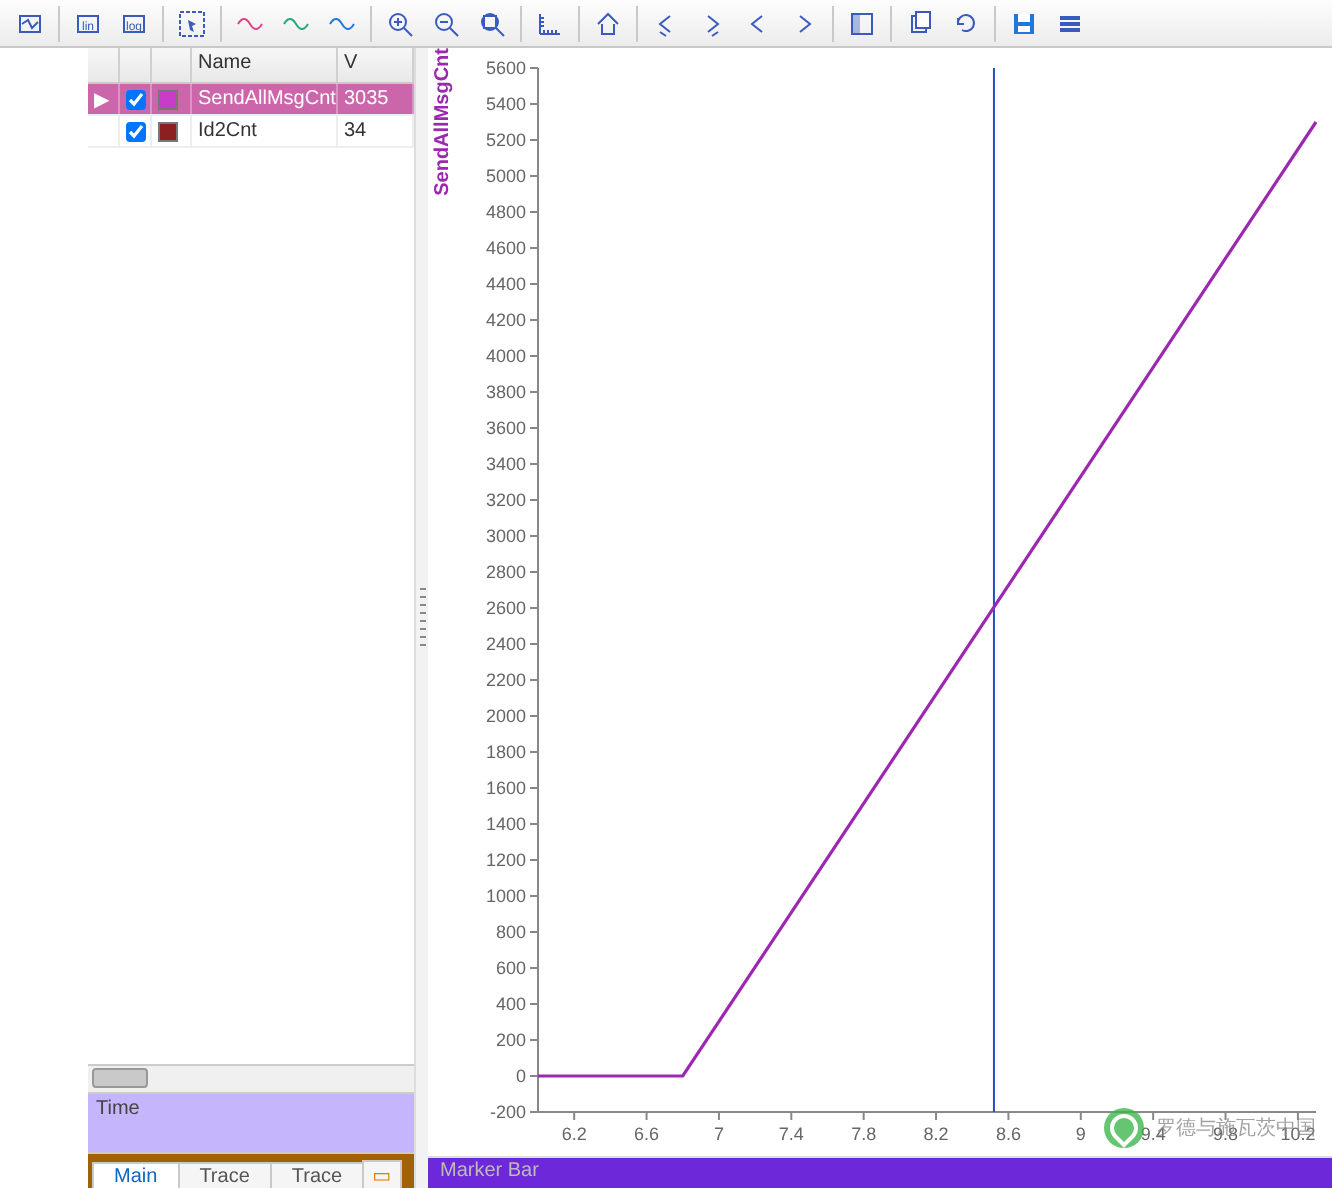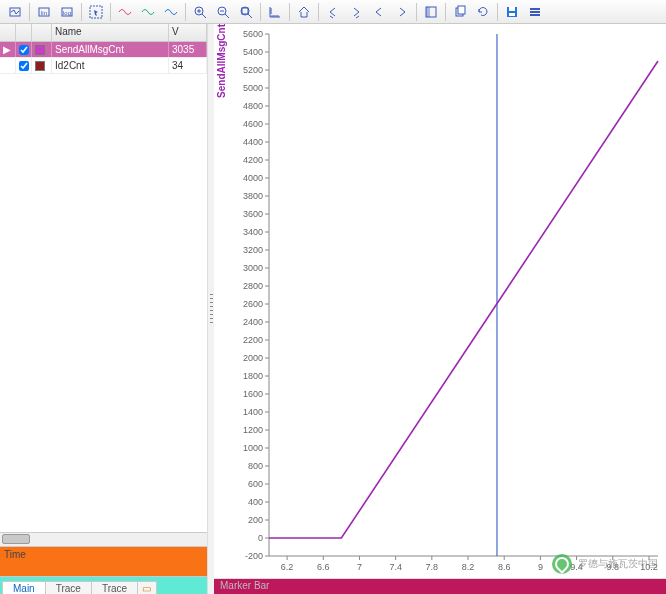--- a/index.html
+++ b/index.html
@@ -39,20 +39,21 @@
   .main {
     flex: 1;
     display: flex;
     min-height: 0;
   }
   .left {
     width: 208px;
     display: flex;
     flex-direction: column;
     border-right: 1px solid #ddd;
+    padding-left: 44px;
   }
   .signal-table {
     flex: none;
   }
   .sig-head {
     display: grid;
     grid-template-columns: 16px 16px 20px 1fr 38px;
     background: linear-gradient(#f7f7f7,#e8e8e8);
     border-bottom: 1px solid #c9c9c9;
     height: 18px;
@@ -73,27 +74,27 @@
   .sig-row.sel > div { border-right-color: rgba(255,255,255,0.3);}
   .color-swatch { width:10px; height:10px; border:1px solid #777; display:inline-block; }
   .spacer { flex:1; }
   .left-scroll { height:14px; border-top:1px solid #ccc; background:#f0f0f0; position:relative;}
   .left-scroll .thumb { position:absolute; top:1px; left:2px; width:28px; height:10px; background:#c9c9c9; border:1px solid #999; border-radius:2px;}
   .info-box {
     border-top:1px solid #ccc;
     padding:2px 4px;
     font-size:10px;
     color:#444;
-    background:#f97316;
+    background:#c4b5fd;
     height:30px;
   }
   .tabs-bottom {
     height:18px;
     border-top:1px solid #c9c9c9;
-    background:#5eead4;
+    background:#a16207;
     display:flex;
     align-items:flex-end;
     padding-left:2px;
     gap:0;
     font-size:10px;
   }
   .btab {
     padding:1px 10px;
     border:1px solid #c9c9c9;
     border-bottom:none;
@@ -148,21 +149,21 @@
     position:relative;
     margin: 6px 6px 0 0;
   }
   .plot svg { width:100%; height:100%; display:block; }
   .marker-bar {
     height:16px;
     border-top:1px solid #ddd;
     color:#bbb;
     font-size:10px;
     padding:1px 6px;
-    background:#be185d;
+    background:#6d28d9;
   }
 
   
   .watermark {
     position:absolute;
     right:8px; bottom:20px;
     display:flex;
     align-items:center;
     gap:6px;
     color:#888;

